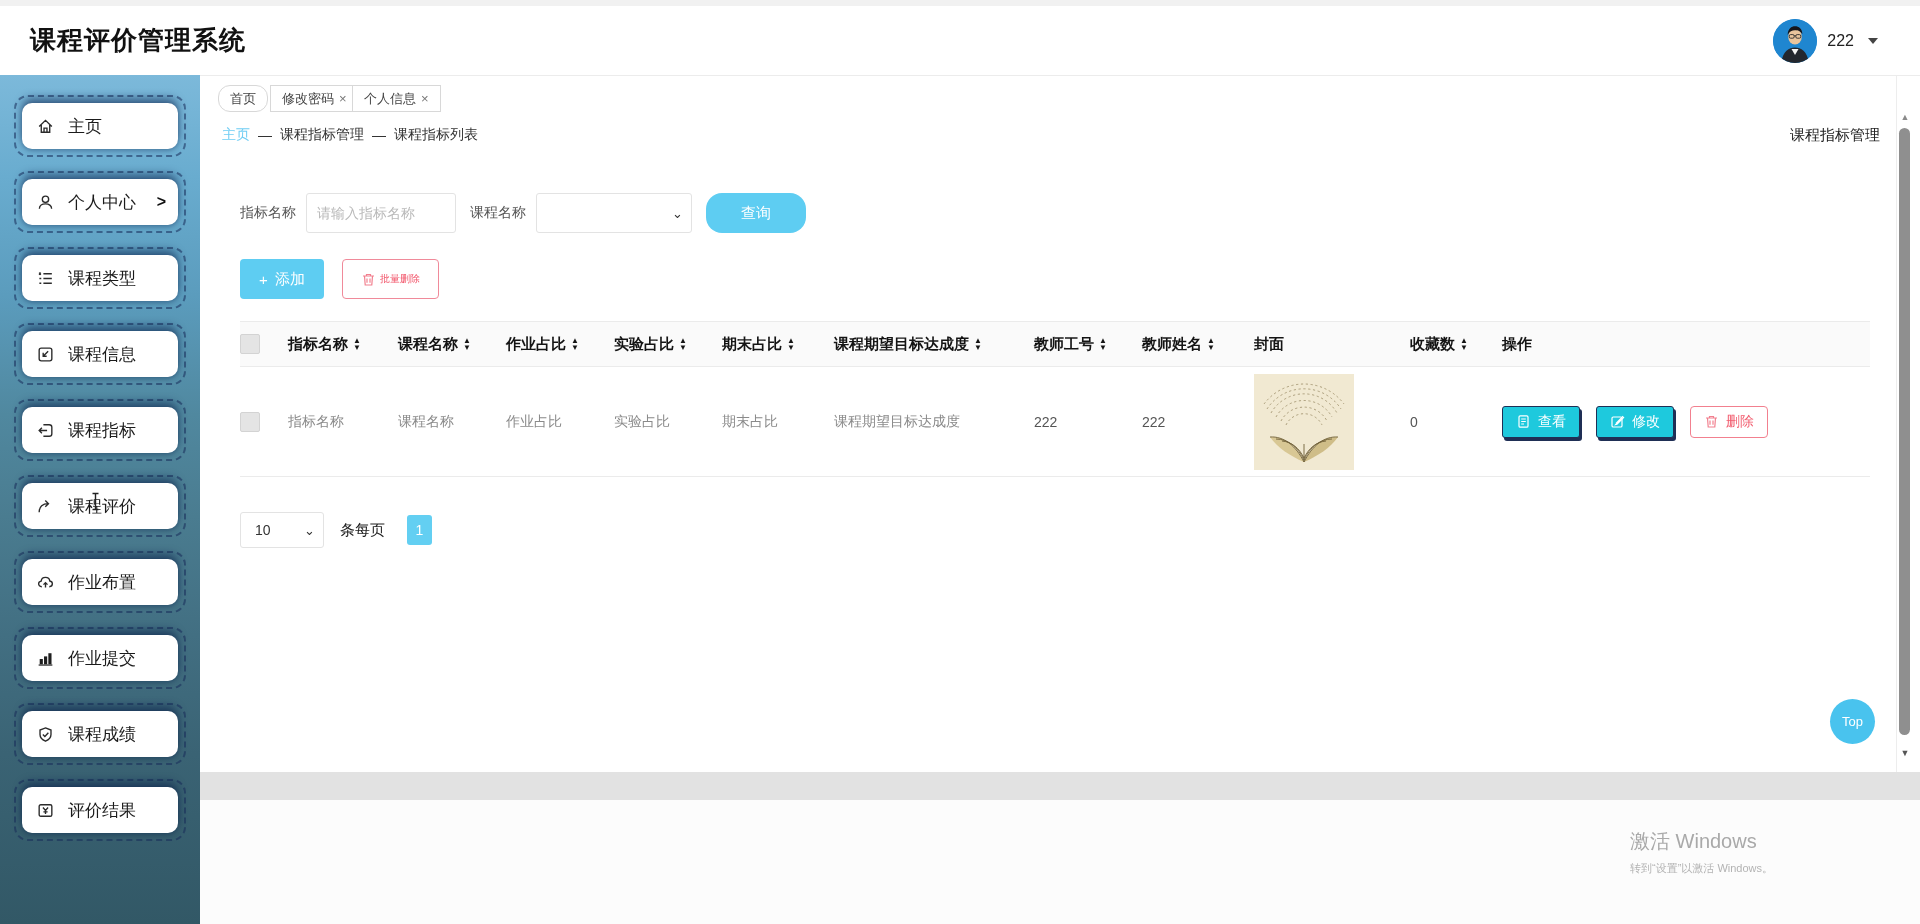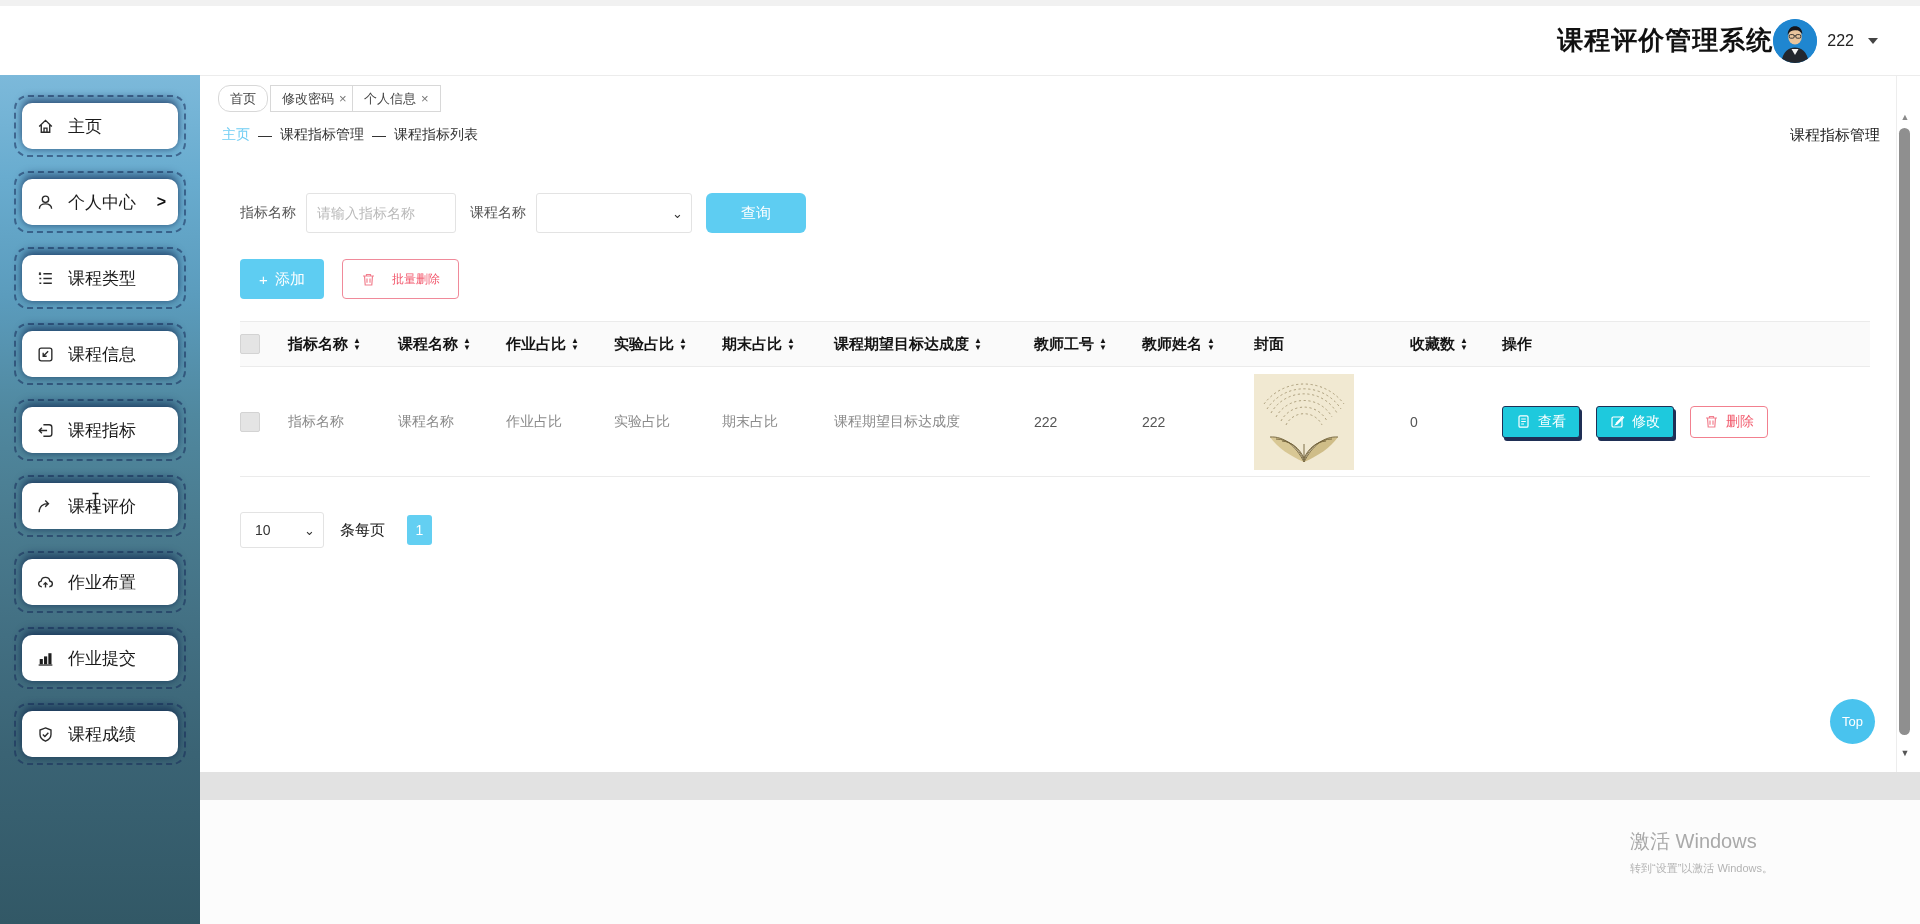--- a/index.html
+++ b/index.html
@@ -1,20 +1,20 @@
 <!DOCTYPE html>
 <html><head>
 <meta charset="utf-8">
 <style>
   * { margin:0; padding:0; box-sizing:border-box; }
   html,body { width:1920px; height:924px; overflow:hidden; }
   body { font-family:"Liberation Sans","DejaVu Sans",sans-serif; background:#fff; position:relative; color:#333; }
 
   
-  .header { position:absolute; left:0; top:0; width:1920px; height:75px; background:#fff; border-top:6px solid #f1f1f1; display:flex; align-items:center; justify-content:flex-end; padding:0 30px 0 30px; z-index:5; }
+  .header { position:absolute; left:0; top:0; width:1920px; height:75px; background:#fff; border-top:6px solid #f1f1f1; display:flex; align-items:center; justify-content:space-between; padding:0 30px 0 30px; z-index:5; }
   .app-title { font-size:26px; font-weight:bold; color:#111; letter-spacing:1px; }
   .user-area { display:flex; align-items:center; gap:10px; margin-right:12px; cursor:pointer; }
   .avatar { width:44px; height:44px; border-radius:50%; overflow:hidden; background:#1f86d0; flex:0 0 auto; }
   .username { font-size:16px; color:#222; }
   .caret-down { width:0; height:0; border-left:5px solid transparent; border-right:5px solid transparent; border-top:6px solid #444; margin-left:4px; }
 
   
   .sidebar { position:absolute; left:0; top:75px; width:200px; height:849px; padding-top:20px;
     background:linear-gradient(180deg,#7cb9da 0%,#69accf 12%,#5b9cbd 26%,#50889f 40%,#4a7c90 52%,#426f82 66%,#3a6374 80%,#325866 100%); z-index:4; }
   .side-item { width:172px; height:62px; margin:0 auto 14px auto; border:2px dashed rgba(25,45,90,.55); border-radius:14px; padding:6px; cursor:pointer; }
@@ -36,25 +36,25 @@
   .crumb-sep { color:#333; }
   .page-title { font-size:15px; color:#222; }
 
   .search-row { position:absolute; left:40px; top:117px; height:40px; display:flex; align-items:center; }
   .f-label { font-size:14px; color:#555; margin-right:10px; }
   .f-input { width:150px; height:40px; border:1px solid #e3e3e3; border-radius:3px; padding:0 10px; font-size:14px; color:#333; outline:none; font-family:inherit; }
   .f-input::placeholder { color:#b9b9b9; }
   .sel-wrap { position:relative; width:156px; height:40px; margin-right:14px; }
   .f-select { width:100%; height:100%; border:1px solid #e3e3e3; border-radius:3px; background:#fff; appearance:none; -webkit-appearance:none; padding:0 26px 0 10px; font-size:14px; color:#333; outline:none; font-family:inherit; }
   .sel-chev { position:absolute; right:9px; top:13px; pointer-events:none; font-size:13px; color:#333; }
-  .btn-query { width:100px; height:40px; background:#5ecdf2; border:none; border-radius:6px; color:#fff; font-size:15px; cursor:pointer; font-family:inherit; }
+  .btn-query { width:100px; height:40px; background:#5ecdf2; border:none; border-radius:16px; color:#fff; font-size:15px; cursor:pointer; font-family:inherit; }
 
   .toolbar { position:absolute; left:40px; top:183px; display:flex; gap:18px; }
   .btn-add { width:84px; height:40px; background:#5ecdf2; border:none; border-radius:4px; color:#fff; font-size:15px; cursor:pointer; display:inline-flex; align-items:center; justify-content:center; gap:7px; font-family:inherit; }
-  .btn-batch { height:40px; padding:0 18px; background:#fff; border:1px solid #f08a9a; border-radius:4px; color:#f2556a; font-size:12px; cursor:pointer; display:inline-flex; align-items:center; gap:16px; font-family:inherit; }
+  .btn-batch { height:40px; padding:0 18px; background:#fff; border:1px solid #f08a9a; border-radius:4px; color:#f2556a; font-size:10px; cursor:pointer; display:inline-flex; align-items:center; gap:4px; font-family:inherit; }
 
   table.grid { position:absolute; left:40px; top:245px; width:1630px; border-collapse:collapse; table-layout:fixed; }
   .grid th { height:45px; background:#fafafa; border-top:1px solid #ebebeb; border-bottom:1px solid #ebebeb; font-size:15px; color:#141414; font-weight:bold; text-align:left; padding:0; white-space:nowrap; }
   .grid td { height:110px; border-bottom:1px solid #ebebeb; font-size:14px; color:#8a8a8a; text-align:left; padding:0; vertical-align:middle; }
   .th-inner { display:inline-flex; align-items:center; gap:3px; cursor:pointer; }
   .sort { display:inline-flex; flex-direction:column; line-height:7px; font-size:8px; color:#141414; margin-left:2px; }
   .cbx { width:20px; height:20px; background:#e4e4e4; border:1px solid #d3d3d3; border-radius:2px; cursor:pointer; }
   td.num { color:#555; }
   .cover { width:100px; height:96px; display:block; cursor:pointer; }
   .ops { display:flex; align-items:flex-end; gap:16px; }
@@ -192,20 +192,29 @@
   <div class="side-item">
     <div class="side-pill">
       <svg width="19" height="19" viewBox="0 0 18 18" fill="none" stroke="#2b2b2b" stroke-width="1.3">
           <path d="M9 2.8 L14.2 4.8 V9 C14.2 12 12.2 14 9 15.3 C5.8 14 3.8 12 3.8 9 V4.8 Z"></path>
           <path d="M6.5 9 L8.4 10.9 L11.7 7.3"></path>
         </svg>
       <span class="side-label">课程成绩</span>
     </div>
   </div>
 
+  <div class="side-item">
+    <div class="side-pill">
+      <svg width="19" height="19" viewBox="0 0 18 18" fill="none" stroke="#2b2b2b" stroke-width="1.3">
+          <rect x="3" y="3.5" width="12" height="11" rx="1.5"></rect>
+          <path d="M6.6 6.2 L9 9 L11.4 6.2 M9 9 V12.2 M7 10.3 H11"></path>
+        </svg>
+      <span class="side-label">评价结果</span>
+    </div>
+  </div>
 
 </div>
 
 <div class="ibeam">
   <svg width="11" height="19" viewBox="0 0 11 19">
       <path d="M2.5 1.5 H8.5 M5.5 1.5 V17.5 M2.5 17.5 H8.5" stroke="#222" stroke-width="1.4" fill="none"></path>
     </svg>
 </div>
 
 <div class="main-content">

